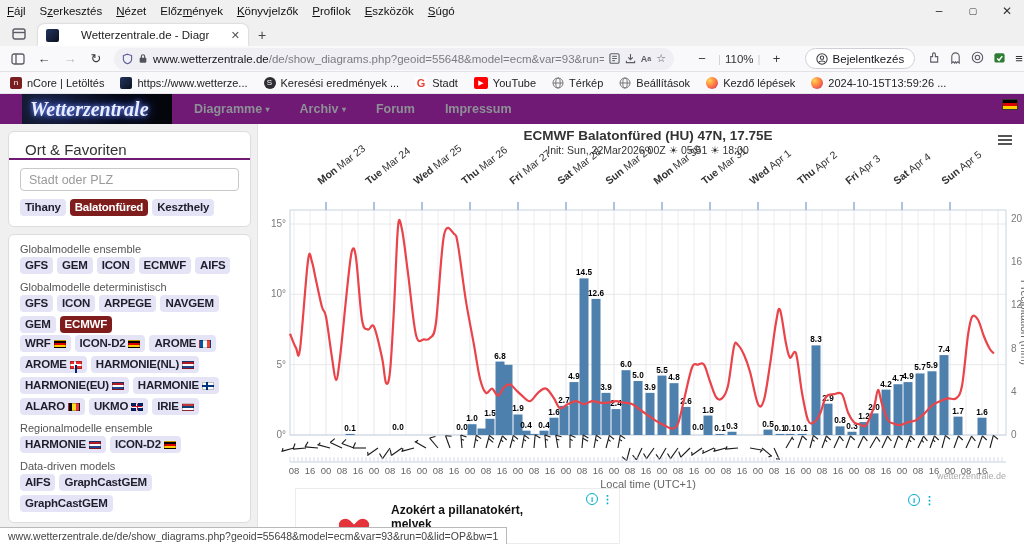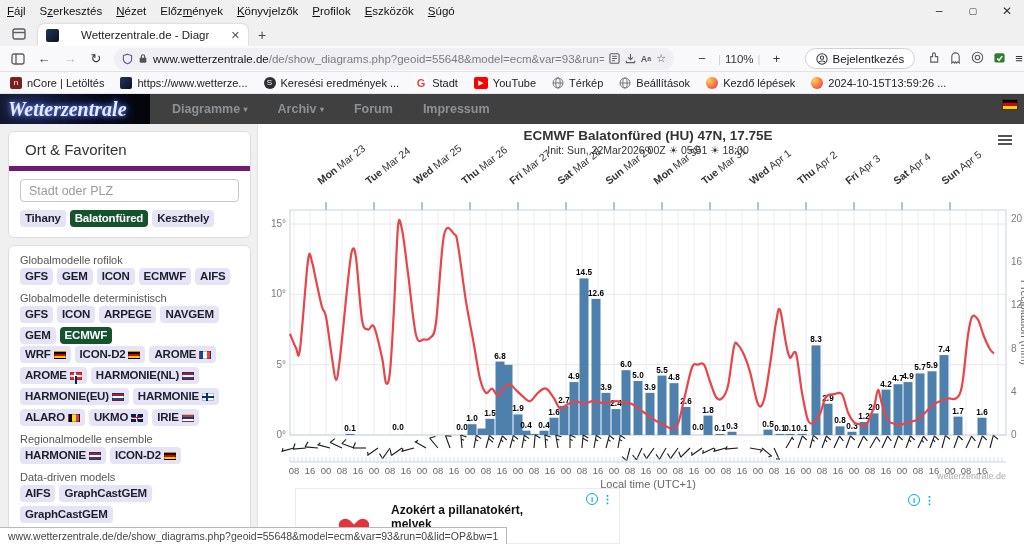--- a/index.html
+++ b/index.html
@@ -32,38 +32,38 @@
   .zoomgrp { display:flex; align-items:center; gap:4px; margin-left:14px; font-size:11.5px; color:#333; }
   .zoomgrp .sep { color:#cfcfd4; }
   .signin { display:flex; align-items:center; gap:5px; border:1px solid #cfcfd8; border-radius:12px; height:21px; padding:0 10px; font-size:11.5px; color:#15141a; background:#fff; margin-left:14px; white-space:nowrap;justify-content:center; }
   .extgrp { display:flex; align-items:center; gap:9px; margin-left:10px; }
 
   .bookmarks { position:absolute; left:0; top:72px; width:1024px; height:22px; background:#f9f9fb; border-bottom:1px solid #e6e6ea; display:flex; align-items:center; padding-left:10px; gap:16px; font-size:11px; color:#222; white-space:nowrap; overflow:hidden; }
   .bm { display:flex; align-items:center; gap:5px; flex:none; }
   .bmi { width:12px; height:12px; border-radius:2px; display:flex; align-items:center; justify-content:center; font-size:8px; color:#fff; flex:none; }
 
   
-  .sitenav { position:absolute; left:0; top:94px; width:1024px; height:30px; background:#404040; display:flex; align-items:center; }
+  .sitenav { position:absolute; left:0; top:94px; width:1024px; height:30px; background:#701a75; display:flex; align-items:center;padding-left:22px; }
   .logo { width:150px; height:30px; background:radial-gradient(circle at 18% 30%, #1b2340 0%, #080a14 55%, #04050a 100%); display:flex; align-items:center; padding-left:8px; font-family:"Liberation Serif",serif; font-style:italic; font-weight:bold; font-size:20px; color:#e7ecff; text-shadow:0 0 5px #6f8cff,0 0 12px #3552d8; flex:none; }
   .snav { display:flex; align-items:center; height:30px; margin-left:8px; gap:2px; }
   .snav .sitem { padding:0 14px; font-size:12.5px; font-weight:bold; color:#8d9196; line-height:30px; }
   .snav .sitem.act { color:#fff; background:#000; }
   .snav .caret { font-size:8px; vertical-align:1px; }
   .deflag { position:absolute; right:6px; top:99px; width:16px; height:11px; background:linear-gradient(#000 33%, #d00 33%, #d00 66%, #ffce00 66%); border:0.5px solid #333; }
 
   .content { position:absolute; left:0; top:124px; width:1024px; height:420px; background:#fff; }
   .sidebar { position:absolute; left:0; top:0; width:258px; height:420px; background:#f0f0f0; border-right:1px solid #e3e3e3; }
   .card { background:#fff; border:1px solid #ddd; border-radius:6px; margin:7px 6px 0 8px; overflow:hidden; }
-  .card-h { font-size:15px; color:#333; padding:9px 16px 8px; border-bottom:5px solid #701a75; }
+  .card-h { font-size:15px; color:#333; padding:9px 16px 0; border-bottom:2px solid #701a75; }
   .card-b { padding:8px 11px 10px; }
   .searchin { width:100%; height:23px; border:1px solid #c8c8c8; border-radius:4px; padding:0 8px; font-size:12.5px; color:#333; font-family:"Liberation Sans",sans-serif; }
   .searchin::placeholder { color:#9a9a9a; }
   .pillrow { display:flex; flex-wrap:wrap; gap:4px; margin-top:8px; }
   .pill { background:#e4e4f6; color:#1d1d2c; font-size:11.5px; font-weight:bold; letter-spacing:-0.2px; border-radius:4px; padding:2px 5px; display:inline-flex; align-items:center; gap:3px; line-height:13px; }
-  .pill.sel { background:#14532d; color:#fff; }
+  .pill.sel { background:#7f1d1d; color:#fff; }
   .grp-t { font-size:11px; color:#555; margin:7px 0 2px; }
   .grp-t:first-child { margin-top:0; }
   .flag { display:inline-block; width:12px; height:8px; border:0.5px solid rgba(0,0,0,.25); flex:none; }
   .flag.de { background:linear-gradient(#000 33%,#d00 33%,#d00 66%,#ffce00 66%); }
   .flag.fr { background:linear-gradient(90deg,#0055a4 33%,#fff 33%,#fff 66%,#ef4135 66%); }
   .flag.nl { background:linear-gradient(#ae1c28 33%,#fff 33%,#fff 66%,#21468b 66%); }
   .flag.no { background:linear-gradient(90deg,transparent 30%,#fff 30%,#fff 52%,transparent 52%),linear-gradient(transparent 34%,#fff 34%,#fff 66%,transparent 66%),#ef2b2d; background-color:#ef2b2d; }
   .flag.no::after { content:""; display:block; margin:3px 0 0 4px; width:2px; height:8px; background:#002868; box-shadow:-4px 3px 0 6px #00286800; }
   .flag.fi { background:linear-gradient(90deg,transparent 28%,#003580 28%,#003580 46%,transparent 46%),linear-gradient(transparent 36%,#003580 36%,#003580 64%,transparent 64%),#fff; }
   .flag.be { background:linear-gradient(90deg,#000 33%,#fdda24 33%,#fdda24 66%,#ef3340 66%); }
@@ -273,21 +273,21 @@
           <input class="searchin" placeholder="Stadt oder PLZ" style="">
           <div class="pillrow" id="locpills">
               <span class="pill">Tihany</span>
               <span class="pill sel">Balatonfüred</span>
               <span class="pill">Keszthely</span>
             </div>
         </div>
       </div>
       <div class="card">
         <div class="card-b" id="modelgroups">
-            <div class="grp-t">Globalmodelle rofilok</div>
+            <div class="grp-t">Globalmodelle ensemble</div>
             <div class="pillrow" style="margin-top: 2px;">
               <span class="pill">GFS</span>
               <span class="pill">GEM</span>
               <span class="pill">ICON</span>
               <span class="pill">ECMWF</span>
               <span class="pill">AIFS</span>
             </div>
             <div class="grp-t">Globalmodelle deterministisch</div>
             <div class="pillrow" style="margin-top: 2px;">
               <span class="pill">GFS</span>

